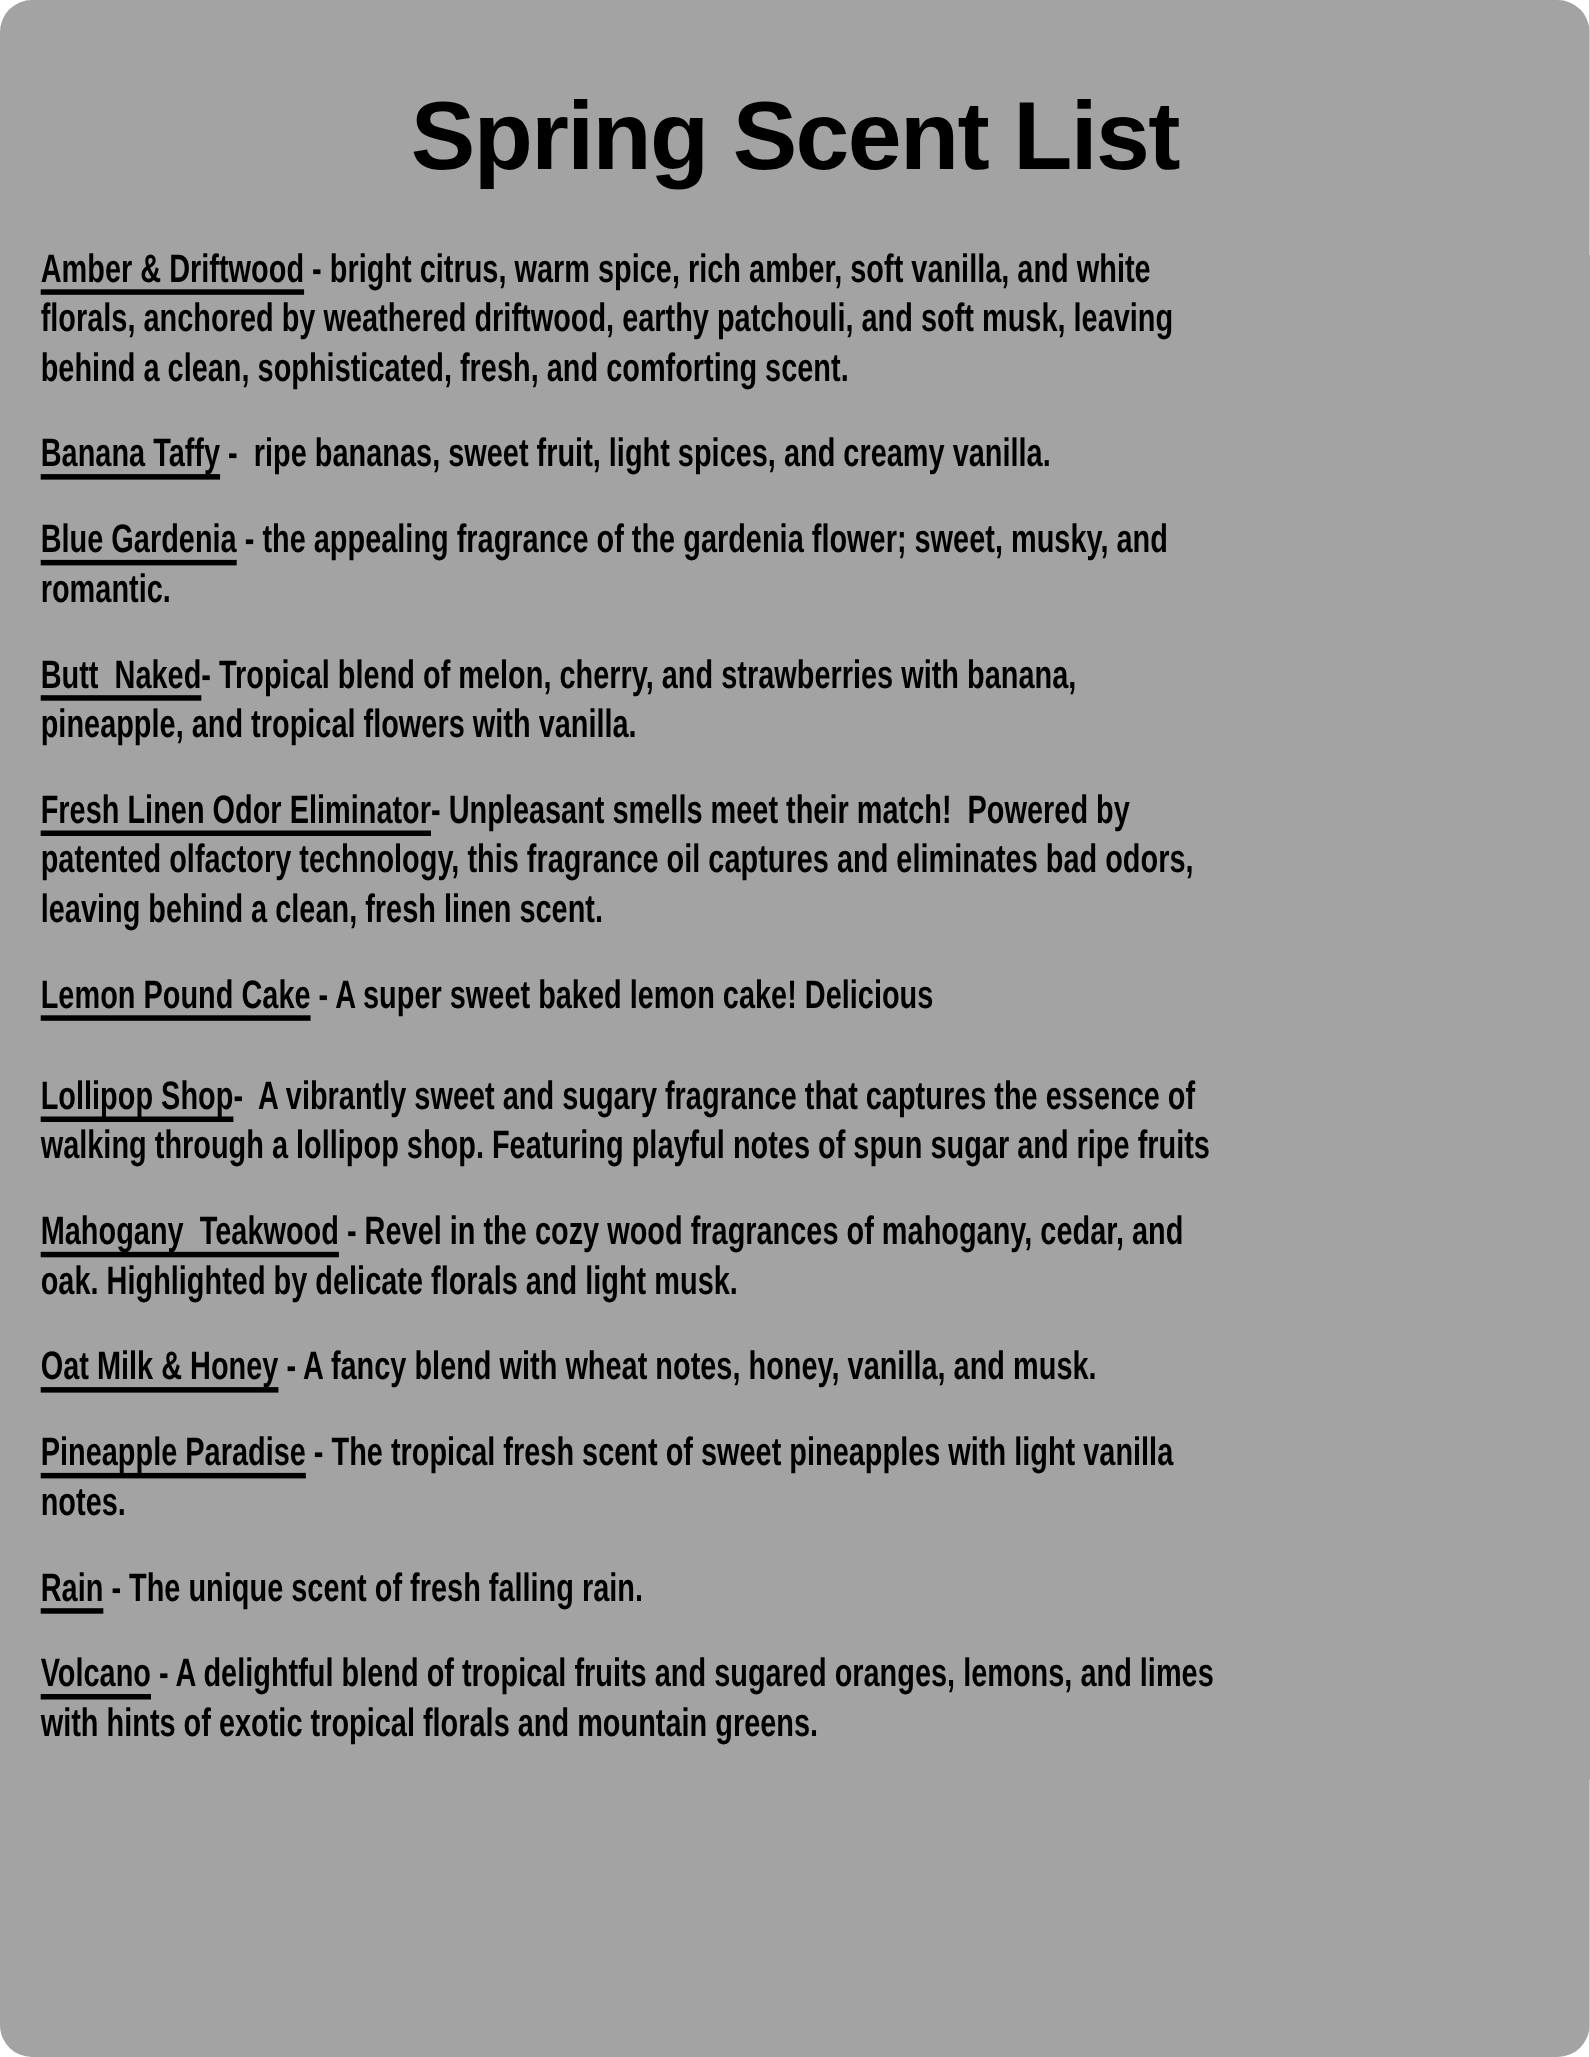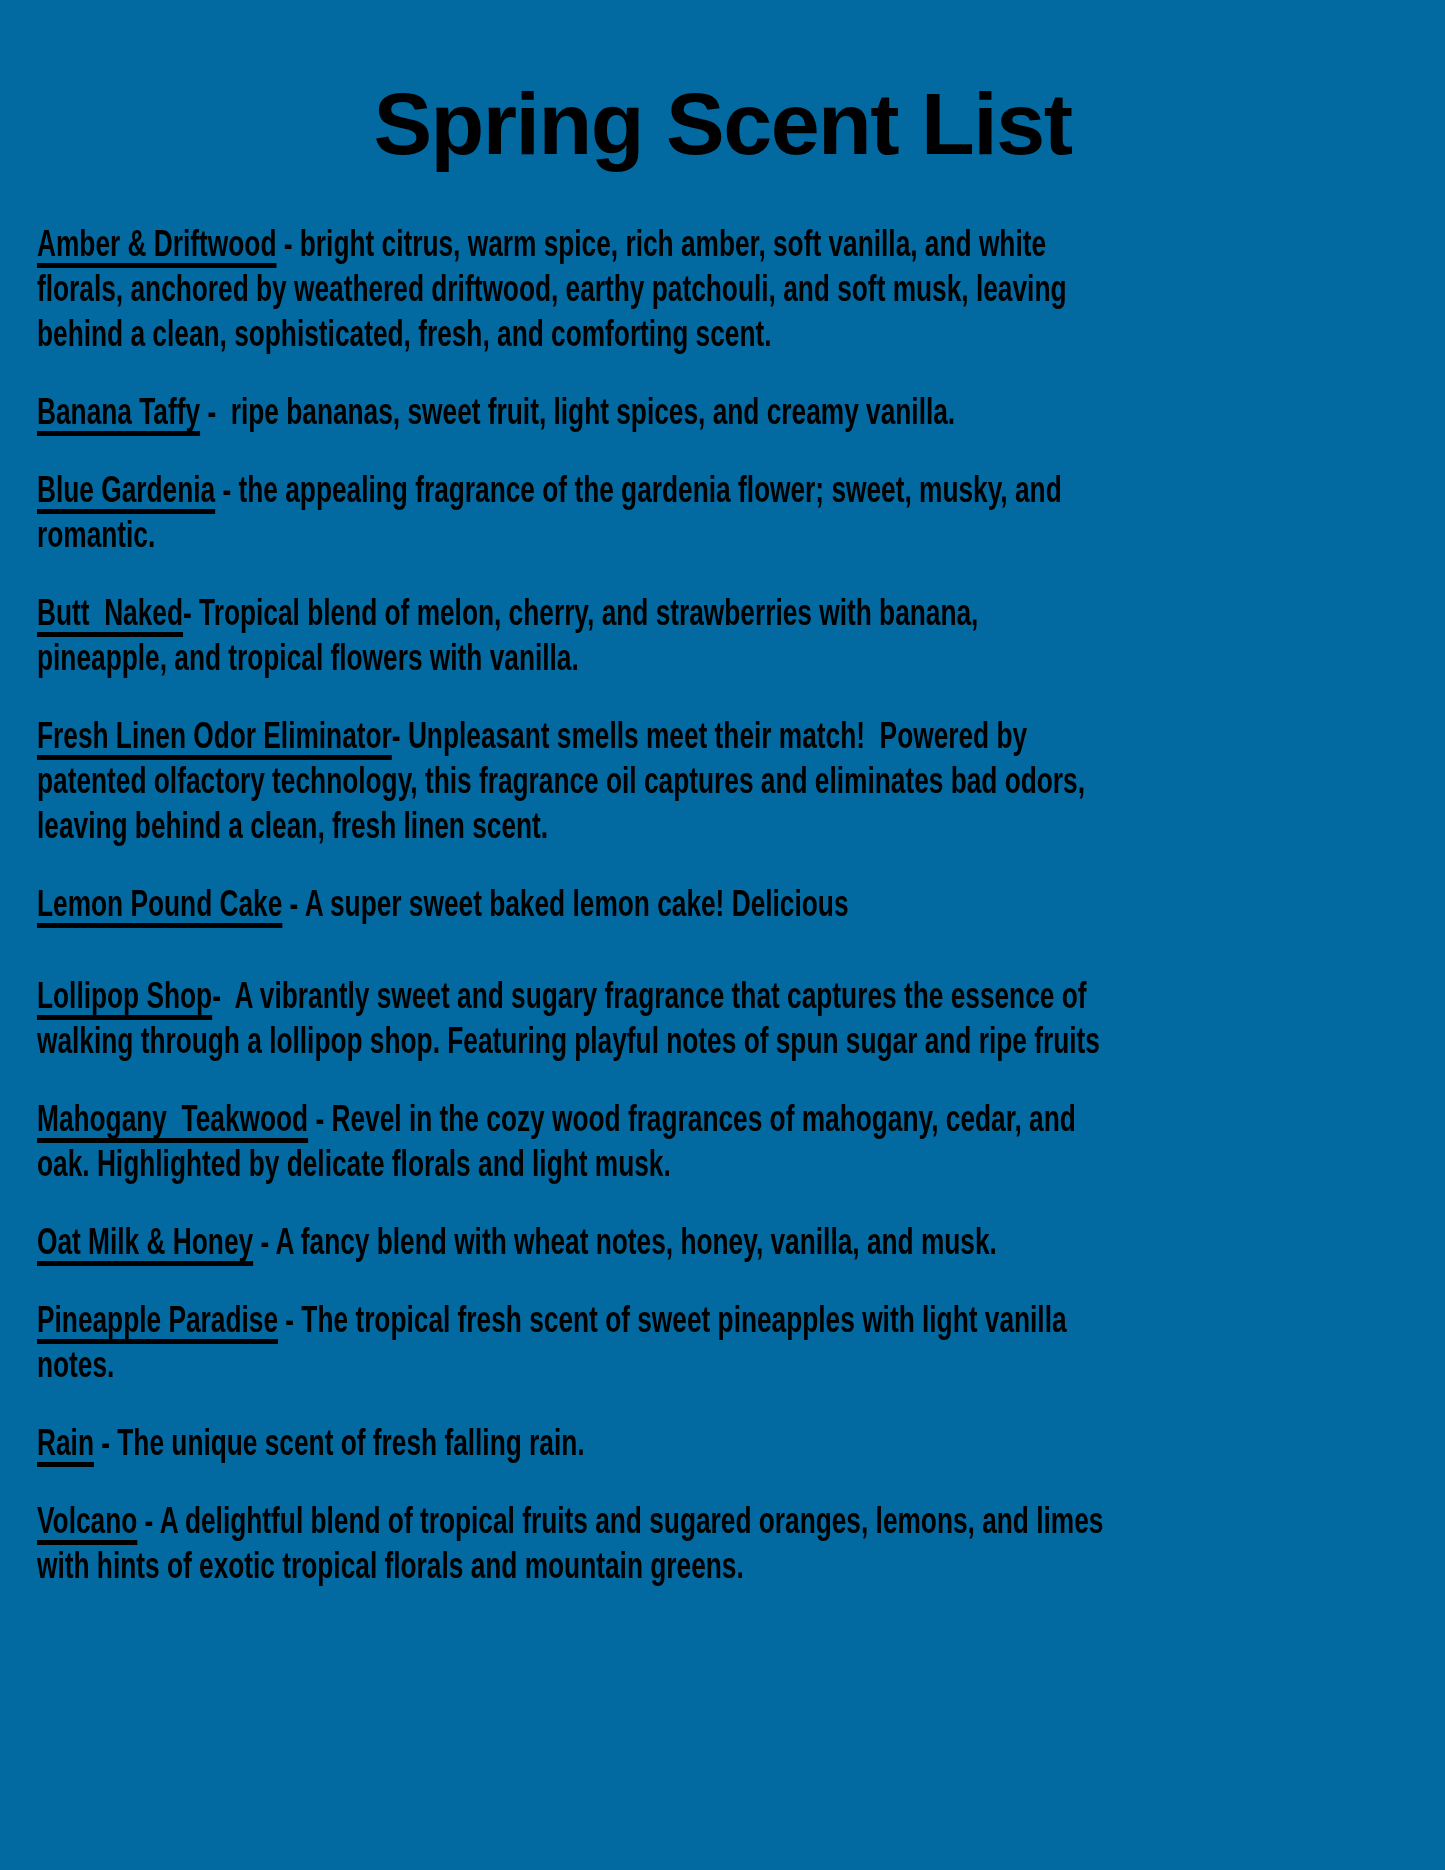--- a/index.html
+++ b/index.html
@@ -1,23 +1,24 @@
 <!DOCTYPE html>
 <html><head>
 <meta charset="utf-8">
 <style>
   html, body { margin: 0; padding: 0; }
   .page {
     position: relative;
     width: 1445px;
     height: 1870px;
-    background: #0369a1;
+    background: #a3a3a3;
     color: #000000;
     font-family: "Liberation Sans", sans-serif;
     overflow: hidden;
+    border-radius: 29px;
   }
   .title {
     margin: 74px 0 0 0;
     text-align: center;
     font-size: 88px;
     line-height: 100px;
     font-weight: 700;
     letter-spacing: -1.5px;
     color: #000000;
   }

